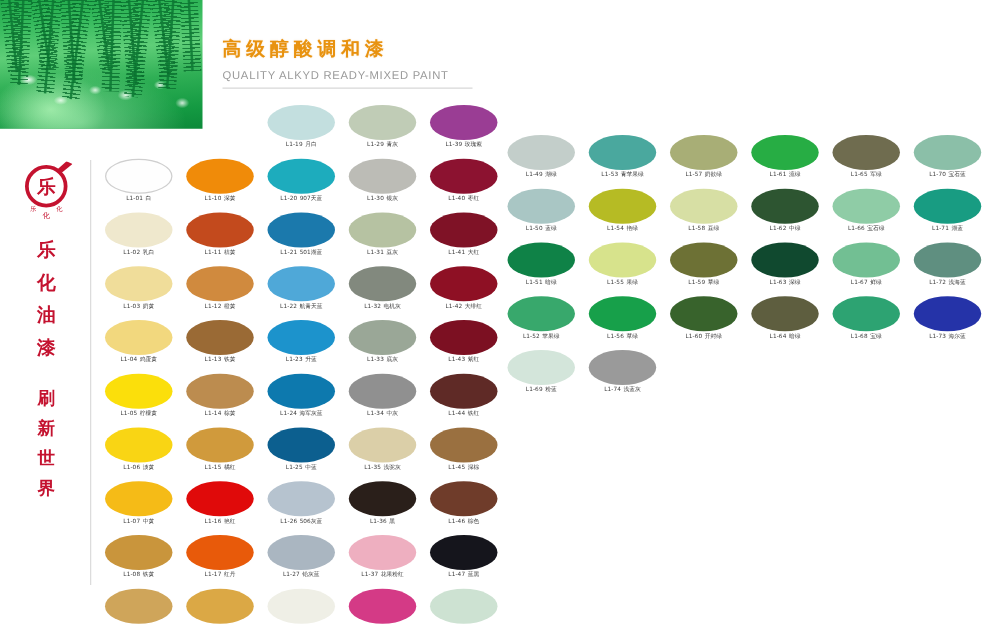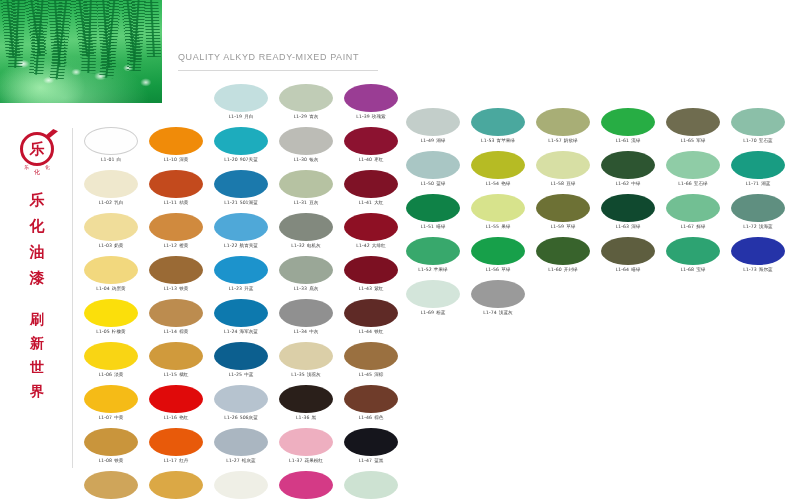--- a/index.html
+++ b/index.html
@@ -57,21 +57,21 @@
     width: 220px;
   }
   #brand-title-cn {
     font-size: 15px; font-weight: bold; letter-spacing: 4px;
     color: #e8920f;
     font-family: "DejaVu Sans", "Liberation Sans", sans-serif;
     text-shadow: 0 0 1px rgba(232,146,15,.5);
     white-space: nowrap;
   }
   #brand-title-en {
-    margin-top: 22px;
+    margin-top: 6px;
     font-size: 9px; letter-spacing: .6px;
     color: #9a9a9a;
     white-space: nowrap;
   }
   #header-rule {
     position: absolute; left: 178px; top: 70px;
     width: 200px; height: 1px;
     background: #d8d8d8;
   }
 
@@ -182,20 +182,21 @@
       <div class="frond" style="left: 78px; top: -3px; height: 60px; transform: rotate(-8deg);"></div>
       <div class="frond" style="left: 90px; top: -5px; height: 78px; transform: rotate(2deg);"></div>
       <div class="frond" style="left: 102px; top: -2px; height: 70px; transform: rotate(-5deg);"></div>
       <div class="frond" style="left: 114px; top: -6px; height: 84px; transform: rotate(6deg);"></div>
       <div class="frond" style="left: 126px; top: -3px; height: 64px; transform: rotate(-7deg);"></div>
       <div class="frond" style="left: 138px; top: -5px; height: 76px; transform: rotate(4deg);"></div>
       <div class="frond" style="left: 150px; top: -1px; height: 58px; transform: rotate(-3deg);"></div>
     </div>
 
   <div id="header-block">
+    <div id="brand-title-cn">高级醇酸调和漆</div>
     <div id="brand-title-en">QUALITY ALKYD READY-MIXED PAINT</div>
   </div>
   <div id="header-rule"></div>
 
   <div id="brand-divider"></div>
   <div id="brand-sidebar">
     <div id="logo-mark">
       <div class="ring"></div>
       <div class="glyph">乐</div>
       <div class="tick"></div>

